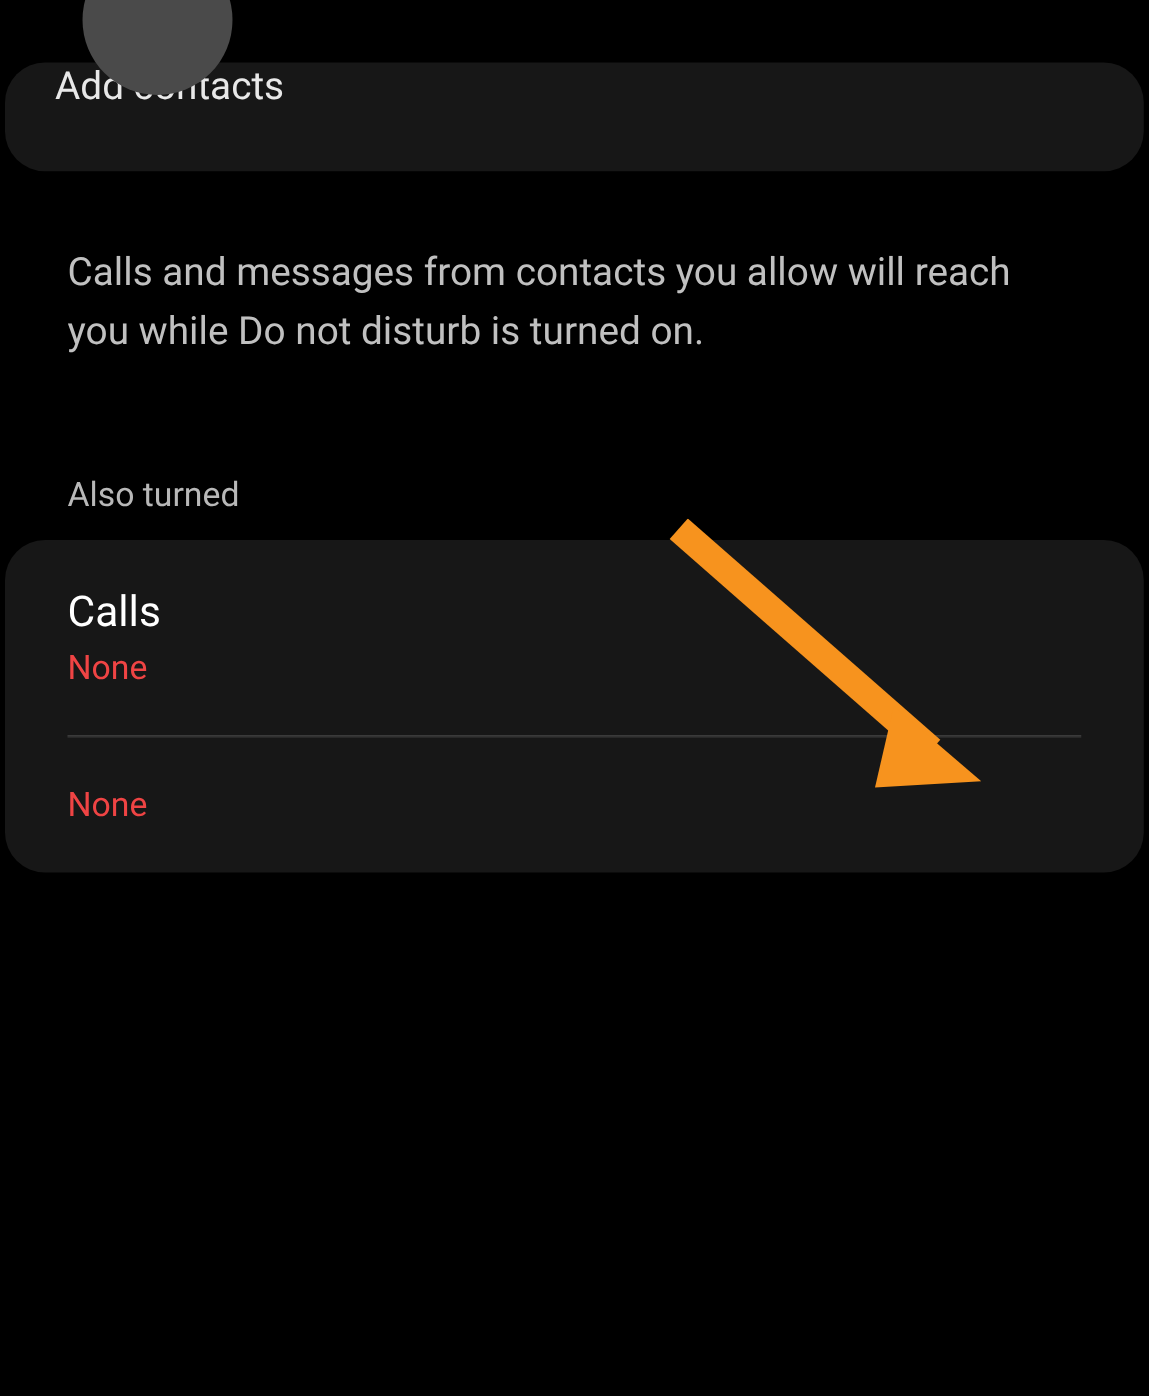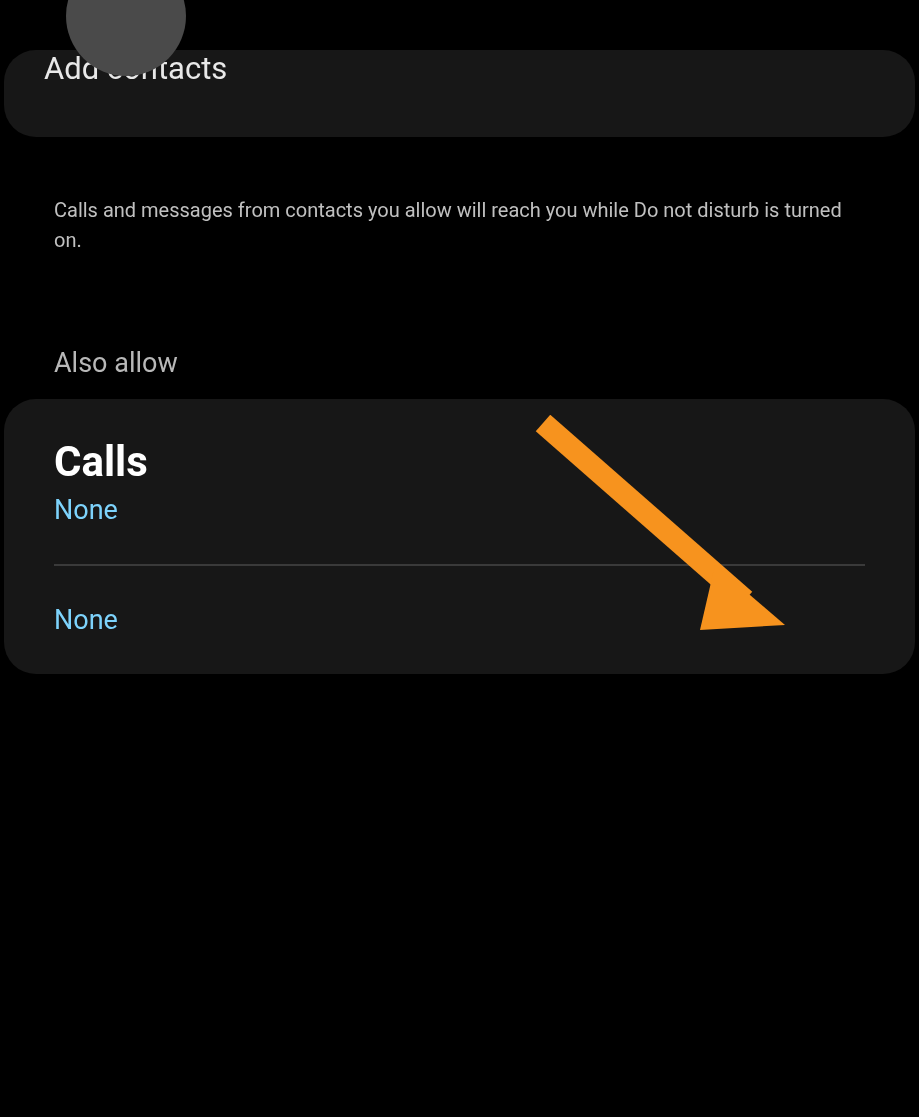--- a/index.html
+++ b/index.html
@@ -35,21 +35,21 @@
     }
     .add-contacts-label {
       color: #e8e8e8;
       font-size: 31px;
       margin-top: 50px;
       margin-left: 0px;
       font-weight: 400;
     }
     .description-text {
       color: #c0c0c0;
-      font-size: 20px;
+      font-size: 31px;
       line-height: 1.5;
       padding: 0 54px;
       margin-top: 58px;
       font-weight: 400;
     }
     .section-header {
       color: #b8b8b8;
       font-size: 27px;
       padding: 0 54px;
       margin-top: 92px;
@@ -64,26 +64,26 @@
       display: flex;
       align-items: center;
       justify-content: space-between;
       position: relative;
     }
     .setting-content {
       flex: 1;
     }
     .setting-title {
       color: #ffffff;
-      font-size: 42px;
-      font-weight: 700;
+      font-size: 34px;
+      font-weight: 400;
       margin-bottom: 8px;
     }
     .setting-value {
-      color: #7dd3fc;
+      color: #ef4444;
       font-size: 27px;
       font-weight: 400;
     }
     .setting-description {
       color: #a8a8a8;
       font-size: 27px;
       line-height: 1.35;
       margin-top: 6px;
       max-width: 630px;
     }
@@ -121,21 +121,21 @@
 </head>
 <body>
 
 <div class="card top-card">
   <div class="avatar-circle"></div>
   <div class="add-contacts-label">Add contacts</div>
 </div>
 
 <div class="description-text">Calls and messages from contacts you allow will reach you while Do not disturb is turned on.</div>
 
-<div class="section-header">Also allow</div>
+<div class="section-header">Also turned</div>
 
 <div class="card settings-card">
   <div class="setting-item">
     <div class="setting-content">
       <div class="setting-title">Calls</div>
       <div class="setting-value">None</div>
     </div>
   </div>
 
   <div class="divider"></div>

